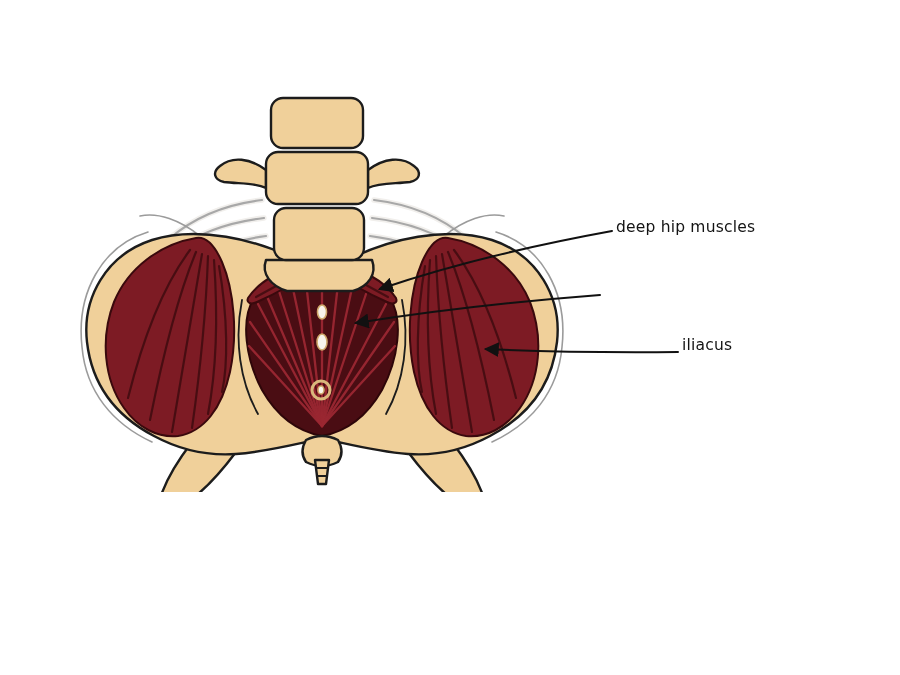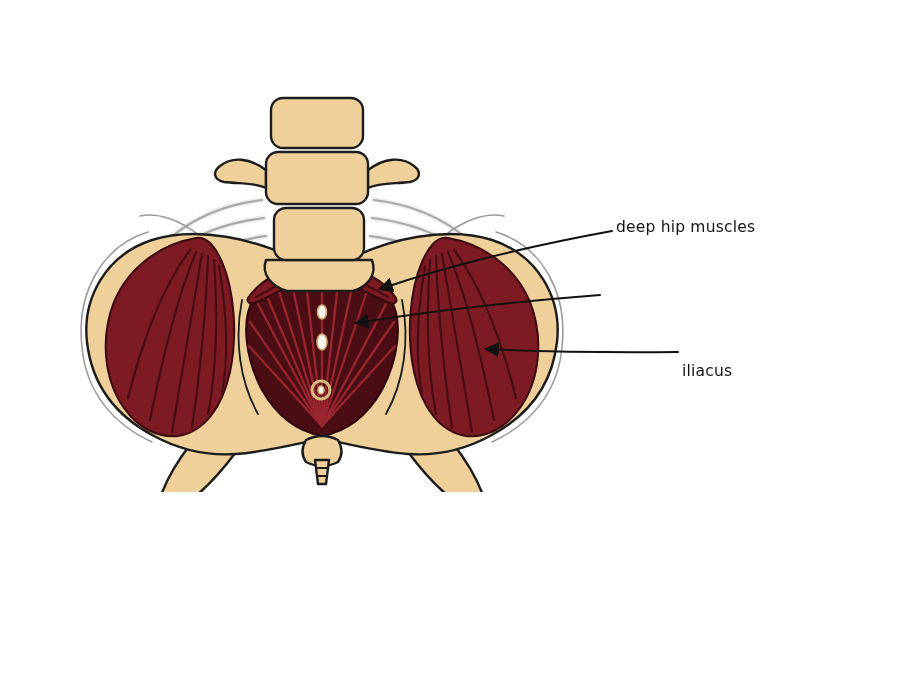--- a/index.html
+++ b/index.html
@@ -161,14 +161,14 @@
     <g>
       <path class="arrow-line" marker-end="url(#arrow)" d="M 612 231 Q 480 255 380 289"></path>
       <path class="arrow-line" marker-end="url(#arrow)" d="M 600 295 Q 470 305 356 323"></path>
       <path class="arrow-line" marker-end="url(#arrow)" d="M 678 352 Q 570 353 486 349"></path>
     </g>
   </svg>
 
   <div class="anno-label" style="left:616px;top:218px;">deep hip muscles</div>
 
 
-  <div class="anno-label" style="left:682px;top:362px;">iliacus</div>
+  <div class="anno-label" style="left:682px;top:336px;">iliacus</div>
 </div>
 
 </body></html>

